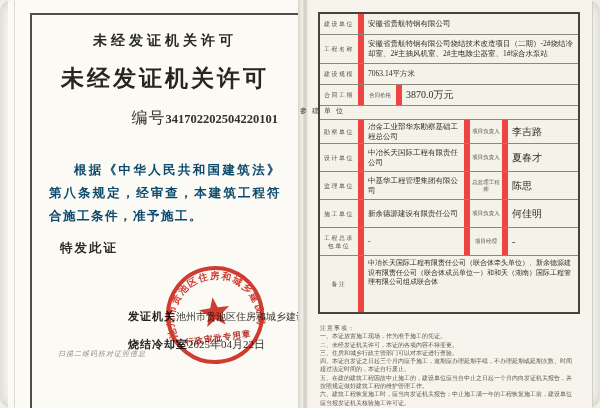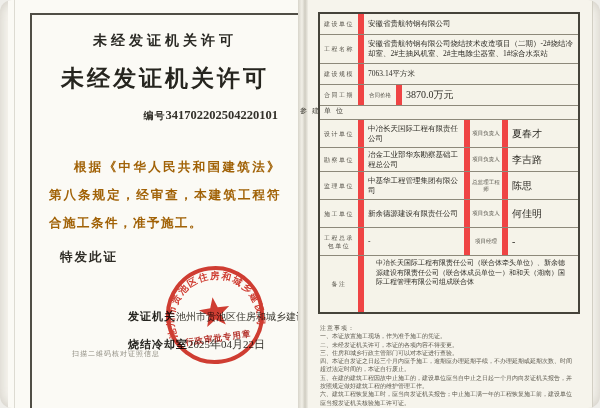--- a/index.html
+++ b/index.html
@@ -10,29 +10,29 @@
   .page-left{position:absolute;left:8px;top:0;width:292px;height:408px;background:#fbfaf5;}
   .left-edge{position:absolute;left:6px;top:0;width:1px;height:408px;background:#dddbd2;}
   .left-frame{position:absolute;left:22px;top:13px;width:266px;height:396px;
               border:2px solid #504e46;}
   .country{margin-top:17px;text-align:center;font-size:14px;font-weight:bold;
            letter-spacing:4px;color:#2b2a25;}
   .cert-title{margin-top:13px;text-align:center;font-size:23px;font-weight:bold;
               letter-spacing:3px;color:#26251f;}
   .cert-no{margin-top:14px;text-align:right;padding-right:20px;font-size:12.5px;
            color:#33312a;font-weight:bold;}
-  .cert-no .no-label{font-size:10px;font-weight:bold;letter-spacing:1px;}
-  .cert-body{margin:30px 17px 0 17px;font-size:12.5px;font-weight:bold;line-height:28px;
-             text-indent:2em;letter-spacing:1.5px;color:#a16207;text-align:justify;}
+  .cert-no .no-label{font-size:16px;font-weight:normal;letter-spacing:1px;}
+  .cert-body{margin:30px 17px 0 17px;font-size:12.5px;font-weight:bold;line-height:23px;
+             text-indent:2em;letter-spacing:1.5px;color:#0c4a6e;text-align:justify;}
   .cert-issue{margin-top:12px;margin-left:28px;font-size:12.5px;font-weight:bold;
               letter-spacing:2px;color:#2e2c26;}
   .issuer-line{position:absolute;left:96px;top:294px;font-size:10px;color:#3a3830;white-space:nowrap;}
   .issuer-line b,.date-line b{font-size:11px;letter-spacing:1px;color:#262520;}
   .date-line{position:absolute;left:96px;top:322px;font-size:11px;color:#33312a;white-space:nowrap;}
-  .qr-hint{position:absolute;left:40px;top:334px;font-size:7px;color:#8f8c80;letter-spacing:1px;}
+  .qr-hint{position:absolute;left:26px;top:334px;font-size:7px;color:#8f8c80;letter-spacing:1px;font-style:italic;}
   .seal{position:absolute;left:128px;top:245px;width:110px;height:110px;
         transform:rotate(-8deg);opacity:.92;mix-blend-mode:multiply;}
   
   .spine{position:absolute;left:298px;top:0;width:10px;height:408px;
          background:linear-gradient(90deg,#d8d5cb,#f1efe7 40%,#cfccc1 70%,#efede5);}
   .page-right{position:absolute;left:308px;top:0;width:284px;height:408px;background:#f6f4ec;
               border-right:1px solid #d2cfc4;}
   .detail-table{position:absolute;left:10px;top:12px;width:258px;border:2px solid #45433a;
                 background:#f5f3e9;}
   .trow{display:flex;align-items:stretch;border-top:1px solid #8d897a;}
@@ -42,21 +42,21 @@
   .lab{width:34px;justify-content:center;text-align:center;font-size:6px;
        letter-spacing:1.5px;color:#56534a;padding:1px 2px;line-height:8px;flex:none;}
   .val{flex:1;font-size:7.5px;line-height:10px;padding:2px 4px;color:#2e2c26;}
   .role{width:30px;justify-content:center;text-align:center;font-size:5.5px;
         color:#56534a;padding:1px;line-height:7px;flex:none;}
   .person{width:62px;font-size:10px;padding:2px 4px;color:#2e2c26;flex:none;}
   .sec-head{justify-content:center;width:100%;font-size:7px;letter-spacing:5px;
             color:#403e36;transform:translateX(-20px);}
   .h20{height:20px;} .h28{height:28px;} .h13{height:13px;justify-content:flex-end;} .h23{height:23px;}
   .h27{height:27px;} .h56{height:56px;}
-  .remark-val{align-items:flex-start;font-size:7px;line-height:9.5px;padding:3px 12px;}
+  .remark-val{align-items:flex-start;font-size:7px;line-height:9.5px;padding:3px 4px;}
   .notes{position:absolute;left:12px;top:324px;width:256px;font-size:6px;
          line-height:8.3px;color:#5c594e;}
   .notes .nt{letter-spacing:1px;}
 </style>
 </head>
 <body>
 
 <div class="photo">
 
   <div class="page-left">
@@ -113,31 +113,31 @@
       <div class="trow h20">
         <div class="tc lab">合同工期</div>
         <div class="tc role">合同价格</div>
         <div class="tc person">3870.0万元</div>
       </div>
 
       <div class="trow h13">
         <div class="sec-head">参建单位</div>
       </div>
 
+      <div class="trow h23">
+        <div class="tc lab">勘察单位</div>
+        <div class="tc val">冶金工业部华东勘察基础工程总公司</div>
+        <div class="tc role">项目负责人</div>
+        <div class="tc person">李吉路</div>
+      </div>
       <div class="trow h27">
         <div class="tc lab">设计单位</div>
         <div class="tc val">中冶长天国际工程有限责任公司</div>
         <div class="tc role">项目负责人</div>
         <div class="tc person">夏春才</div>
-      </div>
-      <div class="trow h23">
-        <div class="tc lab">勘察单位</div>
-        <div class="tc val">冶金工业部华东勘察基础工程总公司</div>
-        <div class="tc role">项目负责人</div>
-        <div class="tc person">李吉路</div>
       </div>
       <div class="trow h27">
         <div class="tc lab">监理单位</div>
         <div class="tc val">中基华工程管理集团有限公司</div>
         <div class="tc role">总监理工程师</div>
         <div class="tc person">陈思</div>
       </div>
       <div class="trow h27">
         <div class="tc lab">施工单位</div>
         <div class="tc val">新余德源建设有限责任公司</div>

